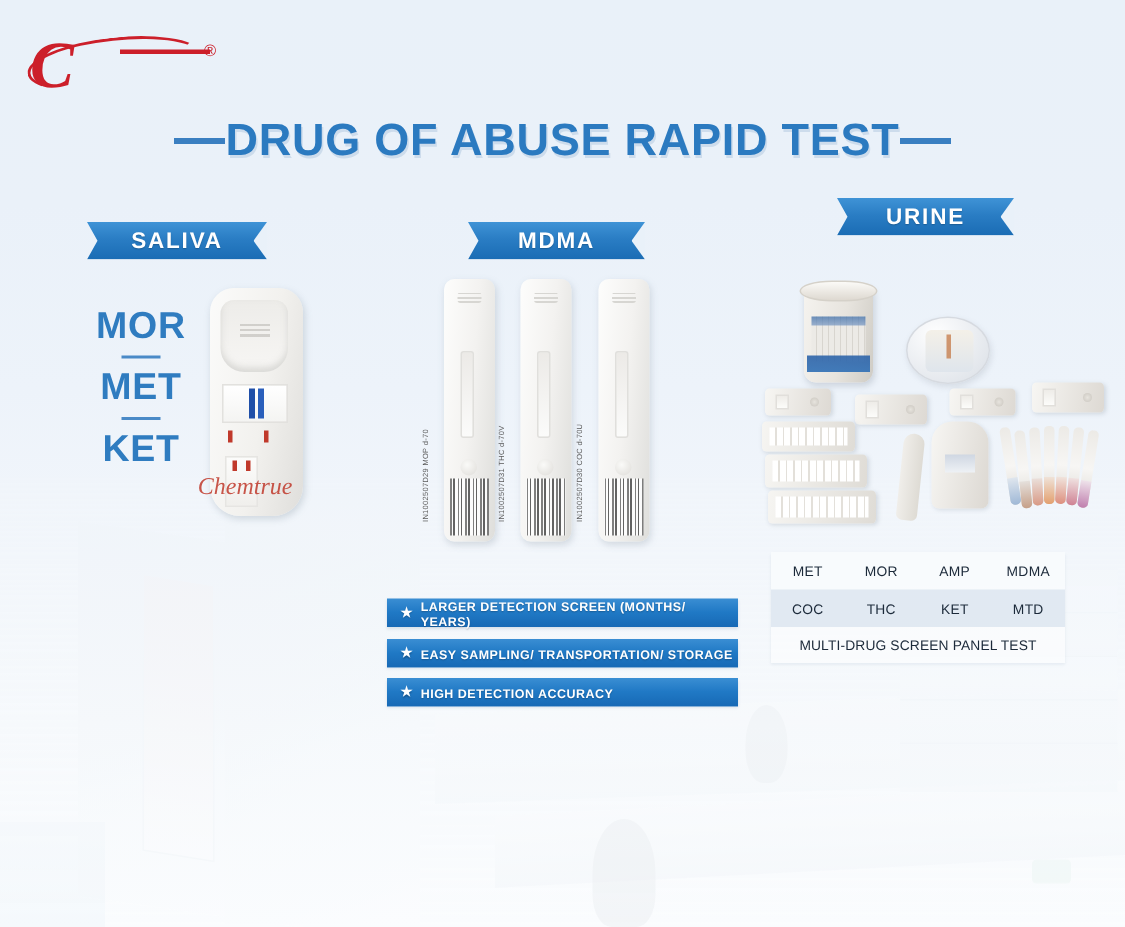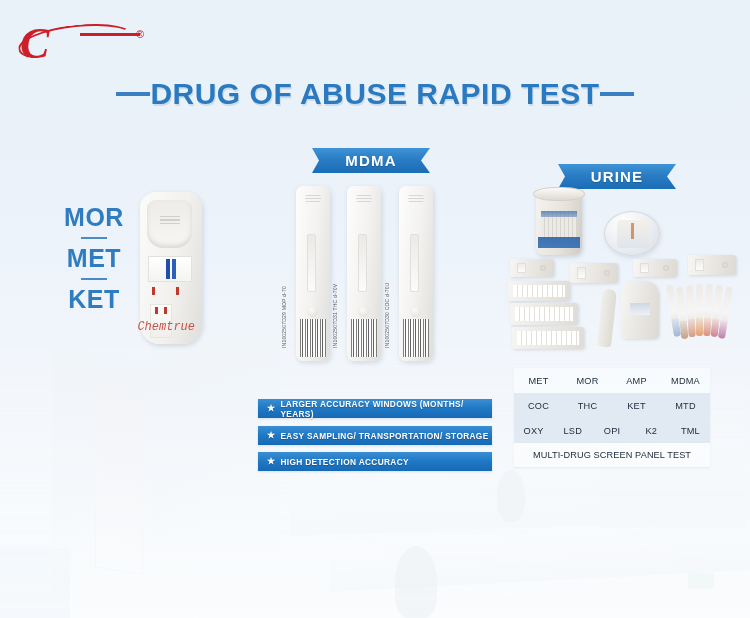--- a/index.html
+++ b/index.html
@@ -144,21 +144,21 @@
     box-shadow: 0 1px 2px rgba(90,125,160,.25);
     text-shadow: 0 1px 1px rgba(0,0,0,.22);
   }
   .ribbon::after {
     content: ""; position: absolute; right: 0; top: 0; bottom: 0; width: 9px;
     background: #e9f1f9;
     clip-path: polygon(100% 0, 100% 100%, 0 50%);
   }
   .rb-saliva { left: 58px;  top: 148px; width: 120px; }
   .rb-hair   { left: 312px; top: 148px; width: 118px; }
-  .rb-urine  { left: 558px; top: 164px; width: 118px; }
+  .rb-urine  { left: 558px; top: 132px; width: 118px; }
 
   
   .analytes {
     position: absolute; left: 48px; top: 204px; width: 92px;
     text-align: center;
   }
   .analyte {
     font-size: 25px; font-weight: bold; color: #2f7cc0;
     letter-spacing: .5px; line-height: 1.08;
   }
@@ -208,22 +208,22 @@
     background: linear-gradient(180deg,#fcfcfb,#f0efec);
     border: 1px solid #e6e5e2;
   }
   .sal-low b {
     position: absolute; top: 2px; width: 3px; height: 7px; background: #c0392b;
   }
   .sal-low b:nth-child(1){ left: 4px; }
   .sal-low b:nth-child(2){ left: 13px; }
   .sal-logo {
     position: absolute; right: 7px; bottom: 10px;
-    font-family: Liberation Mono, monospace; font-style: italic;
-    font-size: 12px; color: #c0392b; opacity: .85;
+    font-family: Liberation Serif, serif; font-style: italic;
+    font-size: 16px; color: #c0392b; opacity: .85;
   }
 
   
   .hair-strip {
     position: absolute; top: 186px;
     width: 34px; height: 175px;
     background: linear-gradient(95deg,#fdfdfc 0%, #f3f2f0 50%, #dededb 100%);
     border-radius: 7px;
     box-shadow: 1px 2px 5px rgba(120,135,150,.26);
   }
@@ -421,20 +421,21 @@
     <div class="logo-c">C</div>
     <div class="logo-r">®</div>
   </div>
 
   <div class="title-row">
     <span class="title-dash"></span>
     <span class="title">DRUG  OF ABUSE RAPID  TEST</span>
     <span class="title-dash"></span>
   </div>
 
+  <div class="ribbon rb-saliva">SALIVA</div>
   <div class="ribbon rb-hair">MDMA</div>
   <div class="ribbon rb-urine">URINE</div>
 
   <div class="analytes">
     <div class="analyte">MOR</div>
     <div class="analyte-sep"></div>
     <div class="analyte">MET</div>
     <div class="analyte-sep"></div>
     <div class="analyte">KET</div>
   </div>
@@ -475,21 +476,21 @@
   <div class="hair-strip hs3">
     <div class="grip"></div>
     <div class="slot"></div>
     <div class="well"></div>
     <div class="barcode"></div>
     <div class="bcode-txt">IN1002507D30  COC  d-70U</div>
   </div>
 
   <div class="feat f1">
     <span class="star">★</span>
-    <span>LARGER ACCURACY WINDOWS (MONTHS/ YEARS)</span>
+    <span>LARGER DETECTION SCREEN (MONTHS/ YEARS)</span>
   </div>
   <div class="feat f2">
     <span class="star">★</span>
     <span>EASY SAMPLING/ TRANSPORTATION/ STORAGE</span>
   </div>
   <div class="feat f3">
     <span class="star">★</span>
     <span>HIGH DETECTION ACCURACY</span>
   </div>
 
@@ -560,23 +561,16 @@
       <div class="cell">MOR</div>
       <div class="cell">AMP</div>
       <div class="cell">MDMA</div>
     </div>
     <div class="row alt">
       <div class="cell">COC</div>
       <div class="cell">THC</div>
       <div class="cell">KET</div>
       <div class="cell">MTD</div>
     </div>
-    <div class="row alt">
-      <div class="cell">OXY</div>
-      <div class="cell">LSD</div>
-      <div class="cell">OPI</div>
-      <div class="cell">K2</div>
-      <div class="cell">TML</div>
-    </div>
     <div class="footer">MULTI-DRUG SCREEN PANEL TEST</div>
   </div>
 
 </div>
 
 </body></html>

